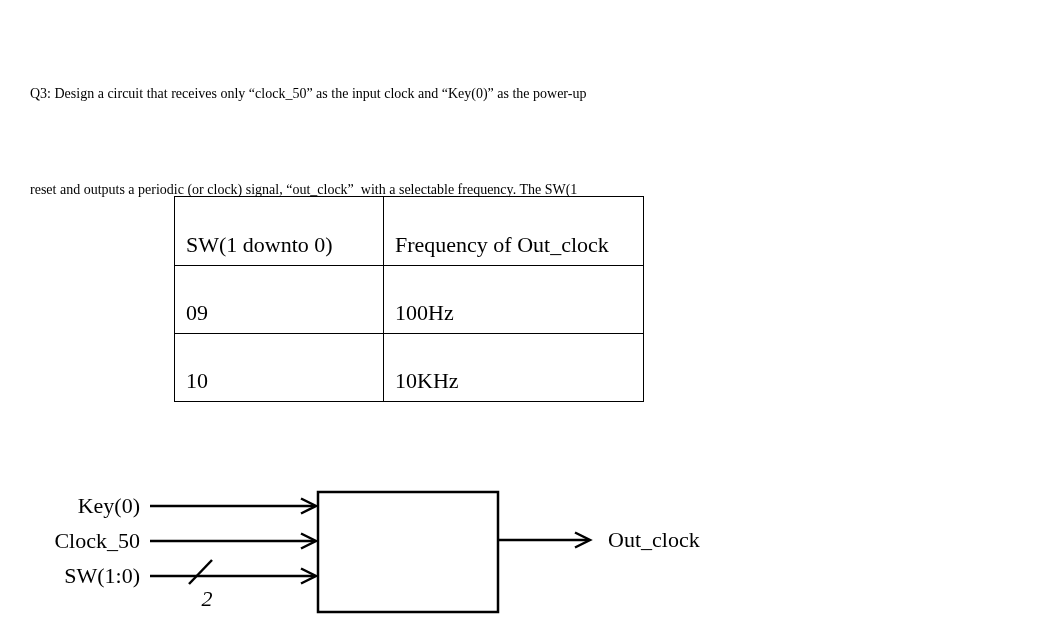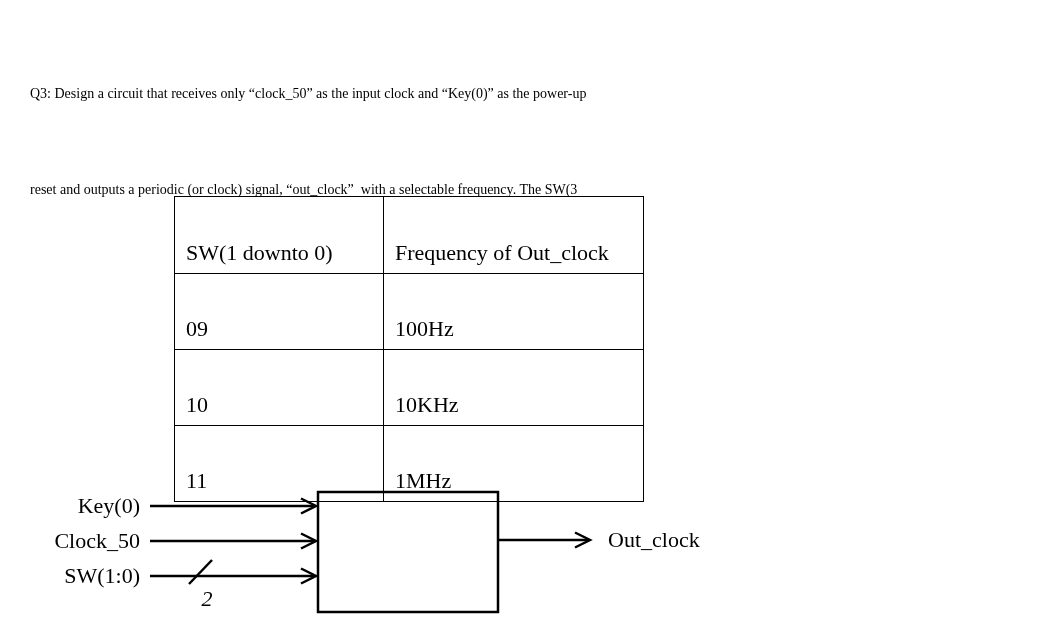--- a/index.html
+++ b/index.html
@@ -32,21 +32,21 @@
     left: 174px;
     top: 196px;
     border-collapse: collapse;
     table-layout: fixed;
     font-size: 22px;
     color: #000000;
   }
   .freq-table td {
     border: 1.5px solid #000000;
     vertical-align: bottom;
-    padding: 16px 4px 7px 11px;
+    padding: 8px 4px 7px 11px;
     height: 52px;
     overflow: hidden;
     white-space: nowrap;
     margin-top: 43px;
   }
   .freq-table tr.header-row td { height: 53px; }
   .col-sw   { width: 209px; }
   .col-freq { width: 260px; }
   
   .diagram {
@@ -80,44 +80,40 @@
     font-style: italic;
   }
 </style>
 </head>
 <body>
 
 <div class="page">
 
   <div class="intro">
     <div>Q3: Design a circuit that receives only “clock_50” as the input clock and “Key(0)” as the power-up</div>
-    <div>reset and outputs a periodic (or clock) signal, “out_clock”  with a selectable frequency. The SW(3</div>
+    <div>reset and outputs a periodic (or clock) signal, “out_clock”  with a selectable frequency. The SW(1</div>
   </div>
 
   <table class="freq-table">
     <colgroup>
       <col class="col-sw">
       <col class="col-freq">
     </colgroup>
     <tbody>
       <tr class="header-row">
         <td>SW(1 downto 0)</td>
         <td>Frequency of Out_clock</td>
       </tr>
       <tr>
         <td>09</td>
         <td>100Hz</td>
       </tr>
       <tr>
         <td>10</td>
         <td>10KHz</td>
-      </tr>
-      <tr>
-        <td>11</td>
-        <td>1MHz</td>
       </tr>
     </tbody>
   </table>
 
   <svg class="diagram" width="780" height="160" viewBox="0 0 780 160" xmlns="http://www.w3.org/2000/svg">
 
     <text x="140" y="33" text-anchor="end">Key(0)</text>
     <text x="140" y="68" text-anchor="end">Clock_50</text>
     <text x="140" y="103" text-anchor="end">SW(1:0)</text>
 

